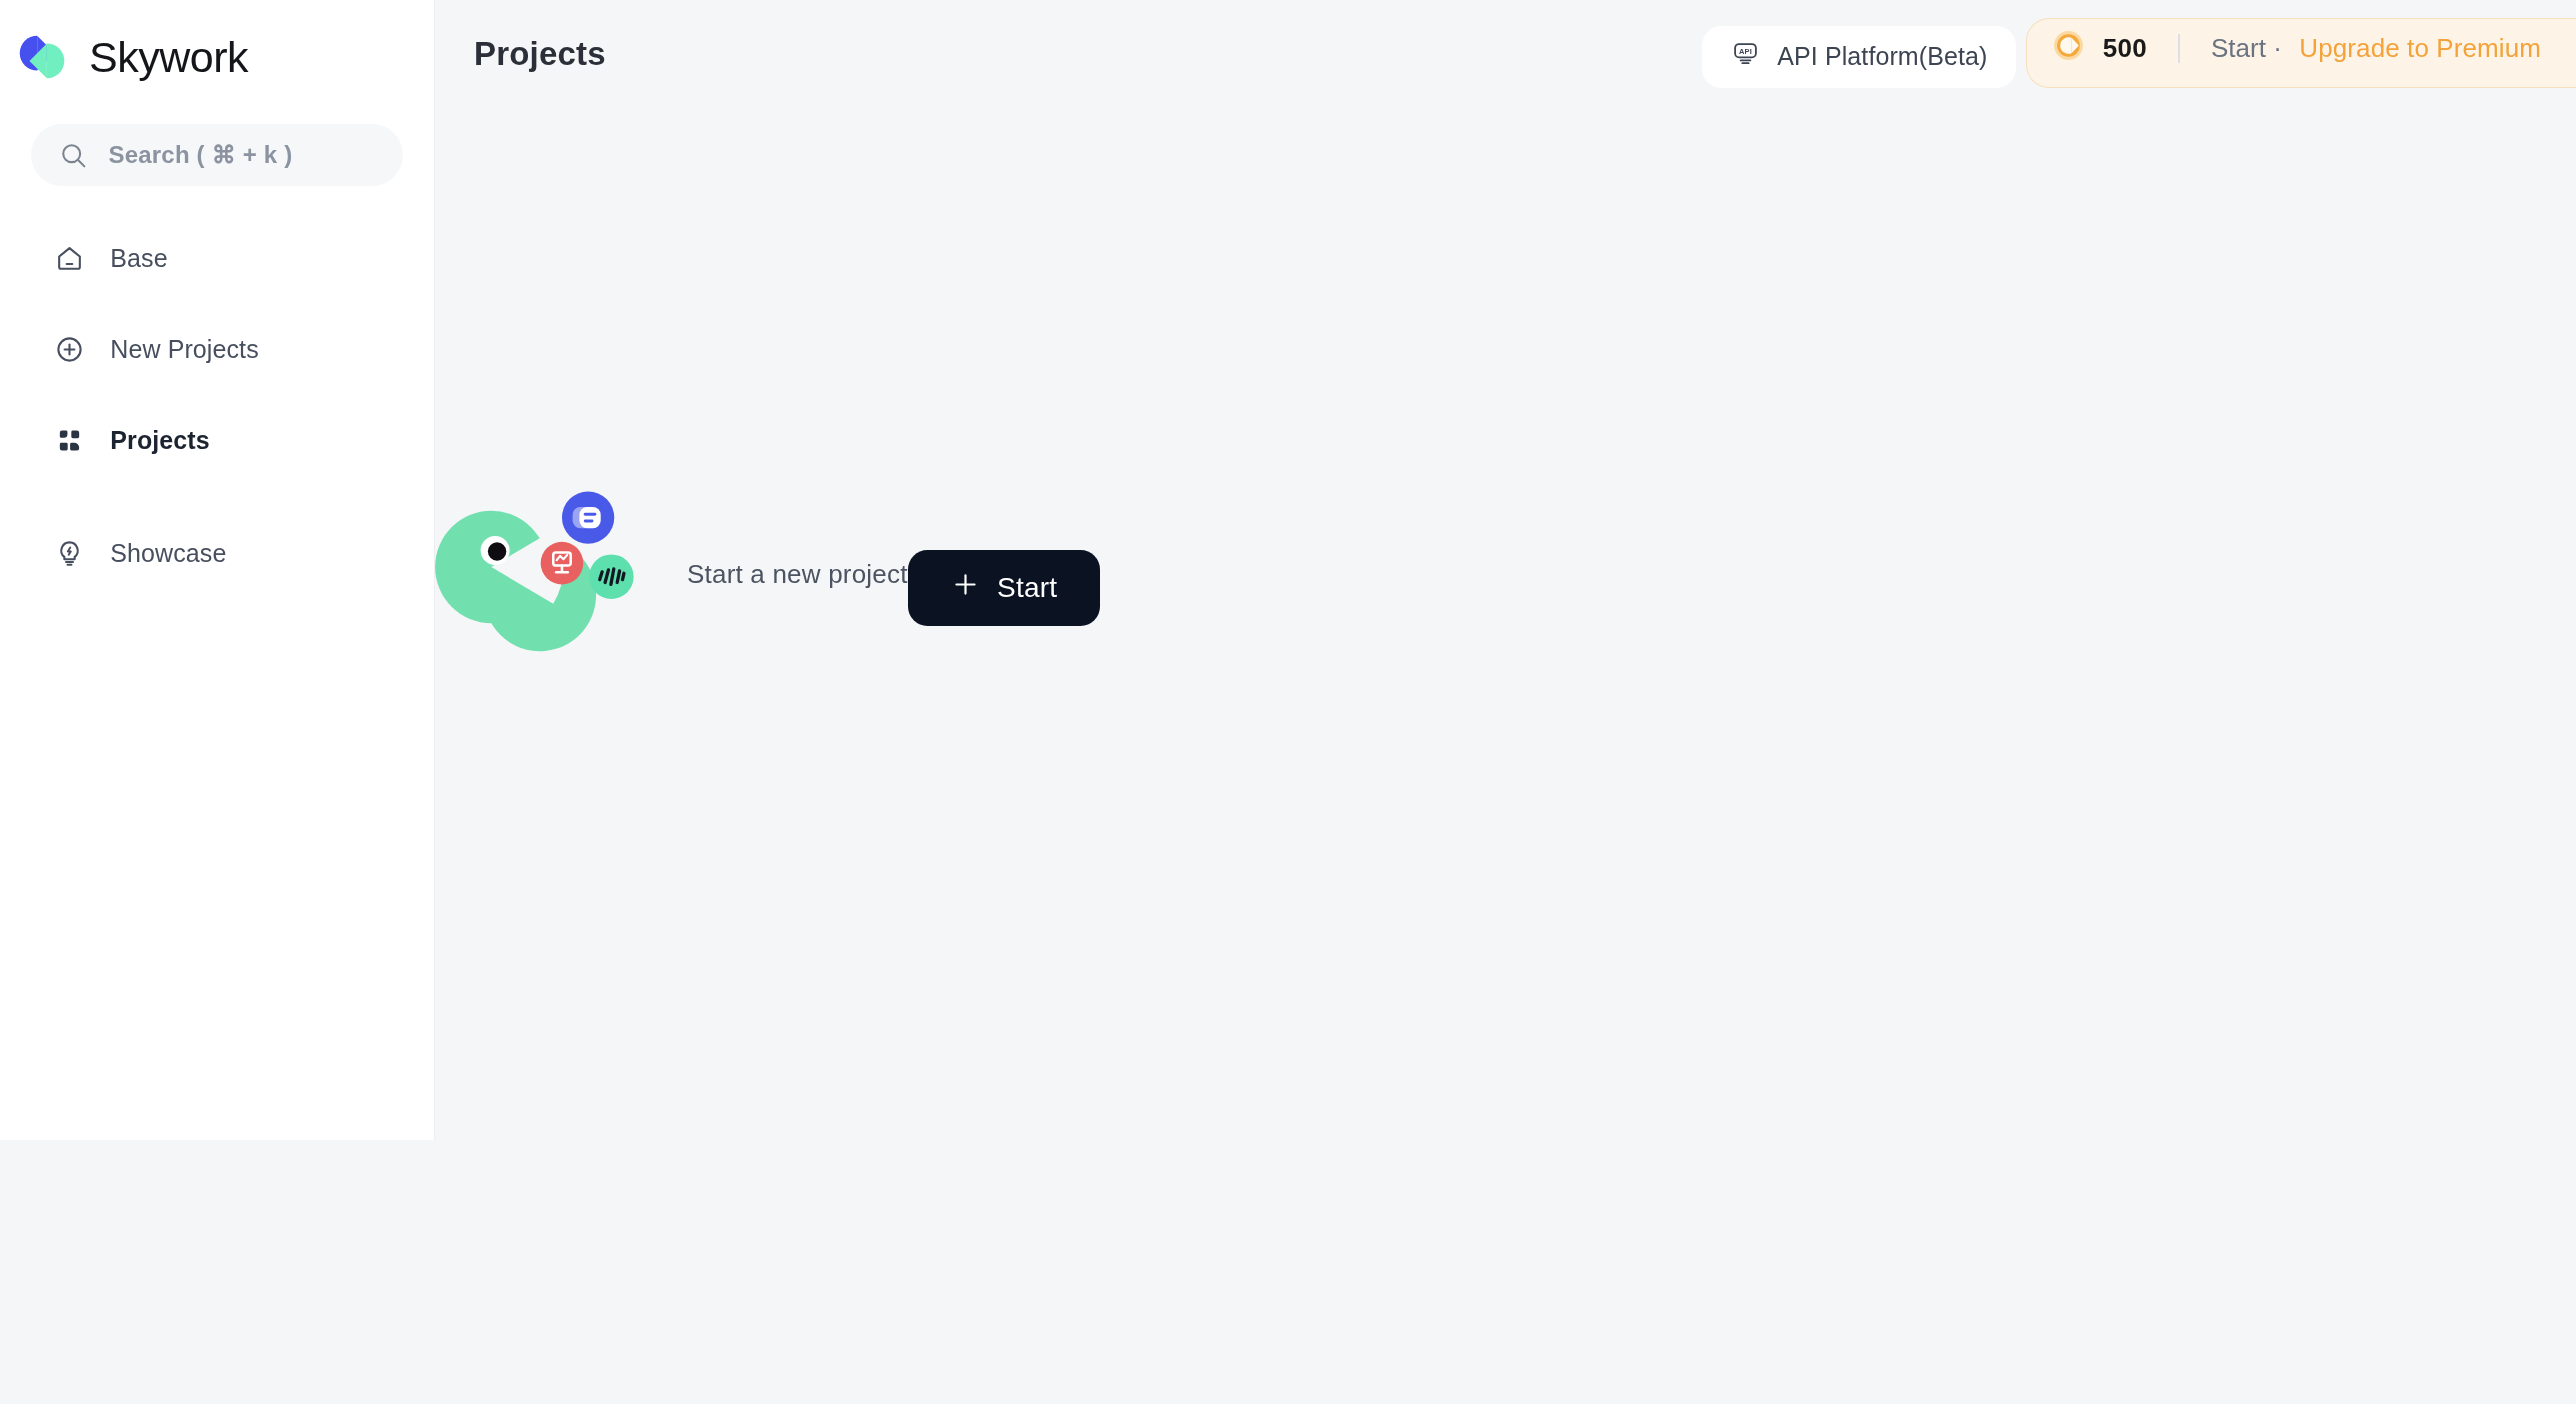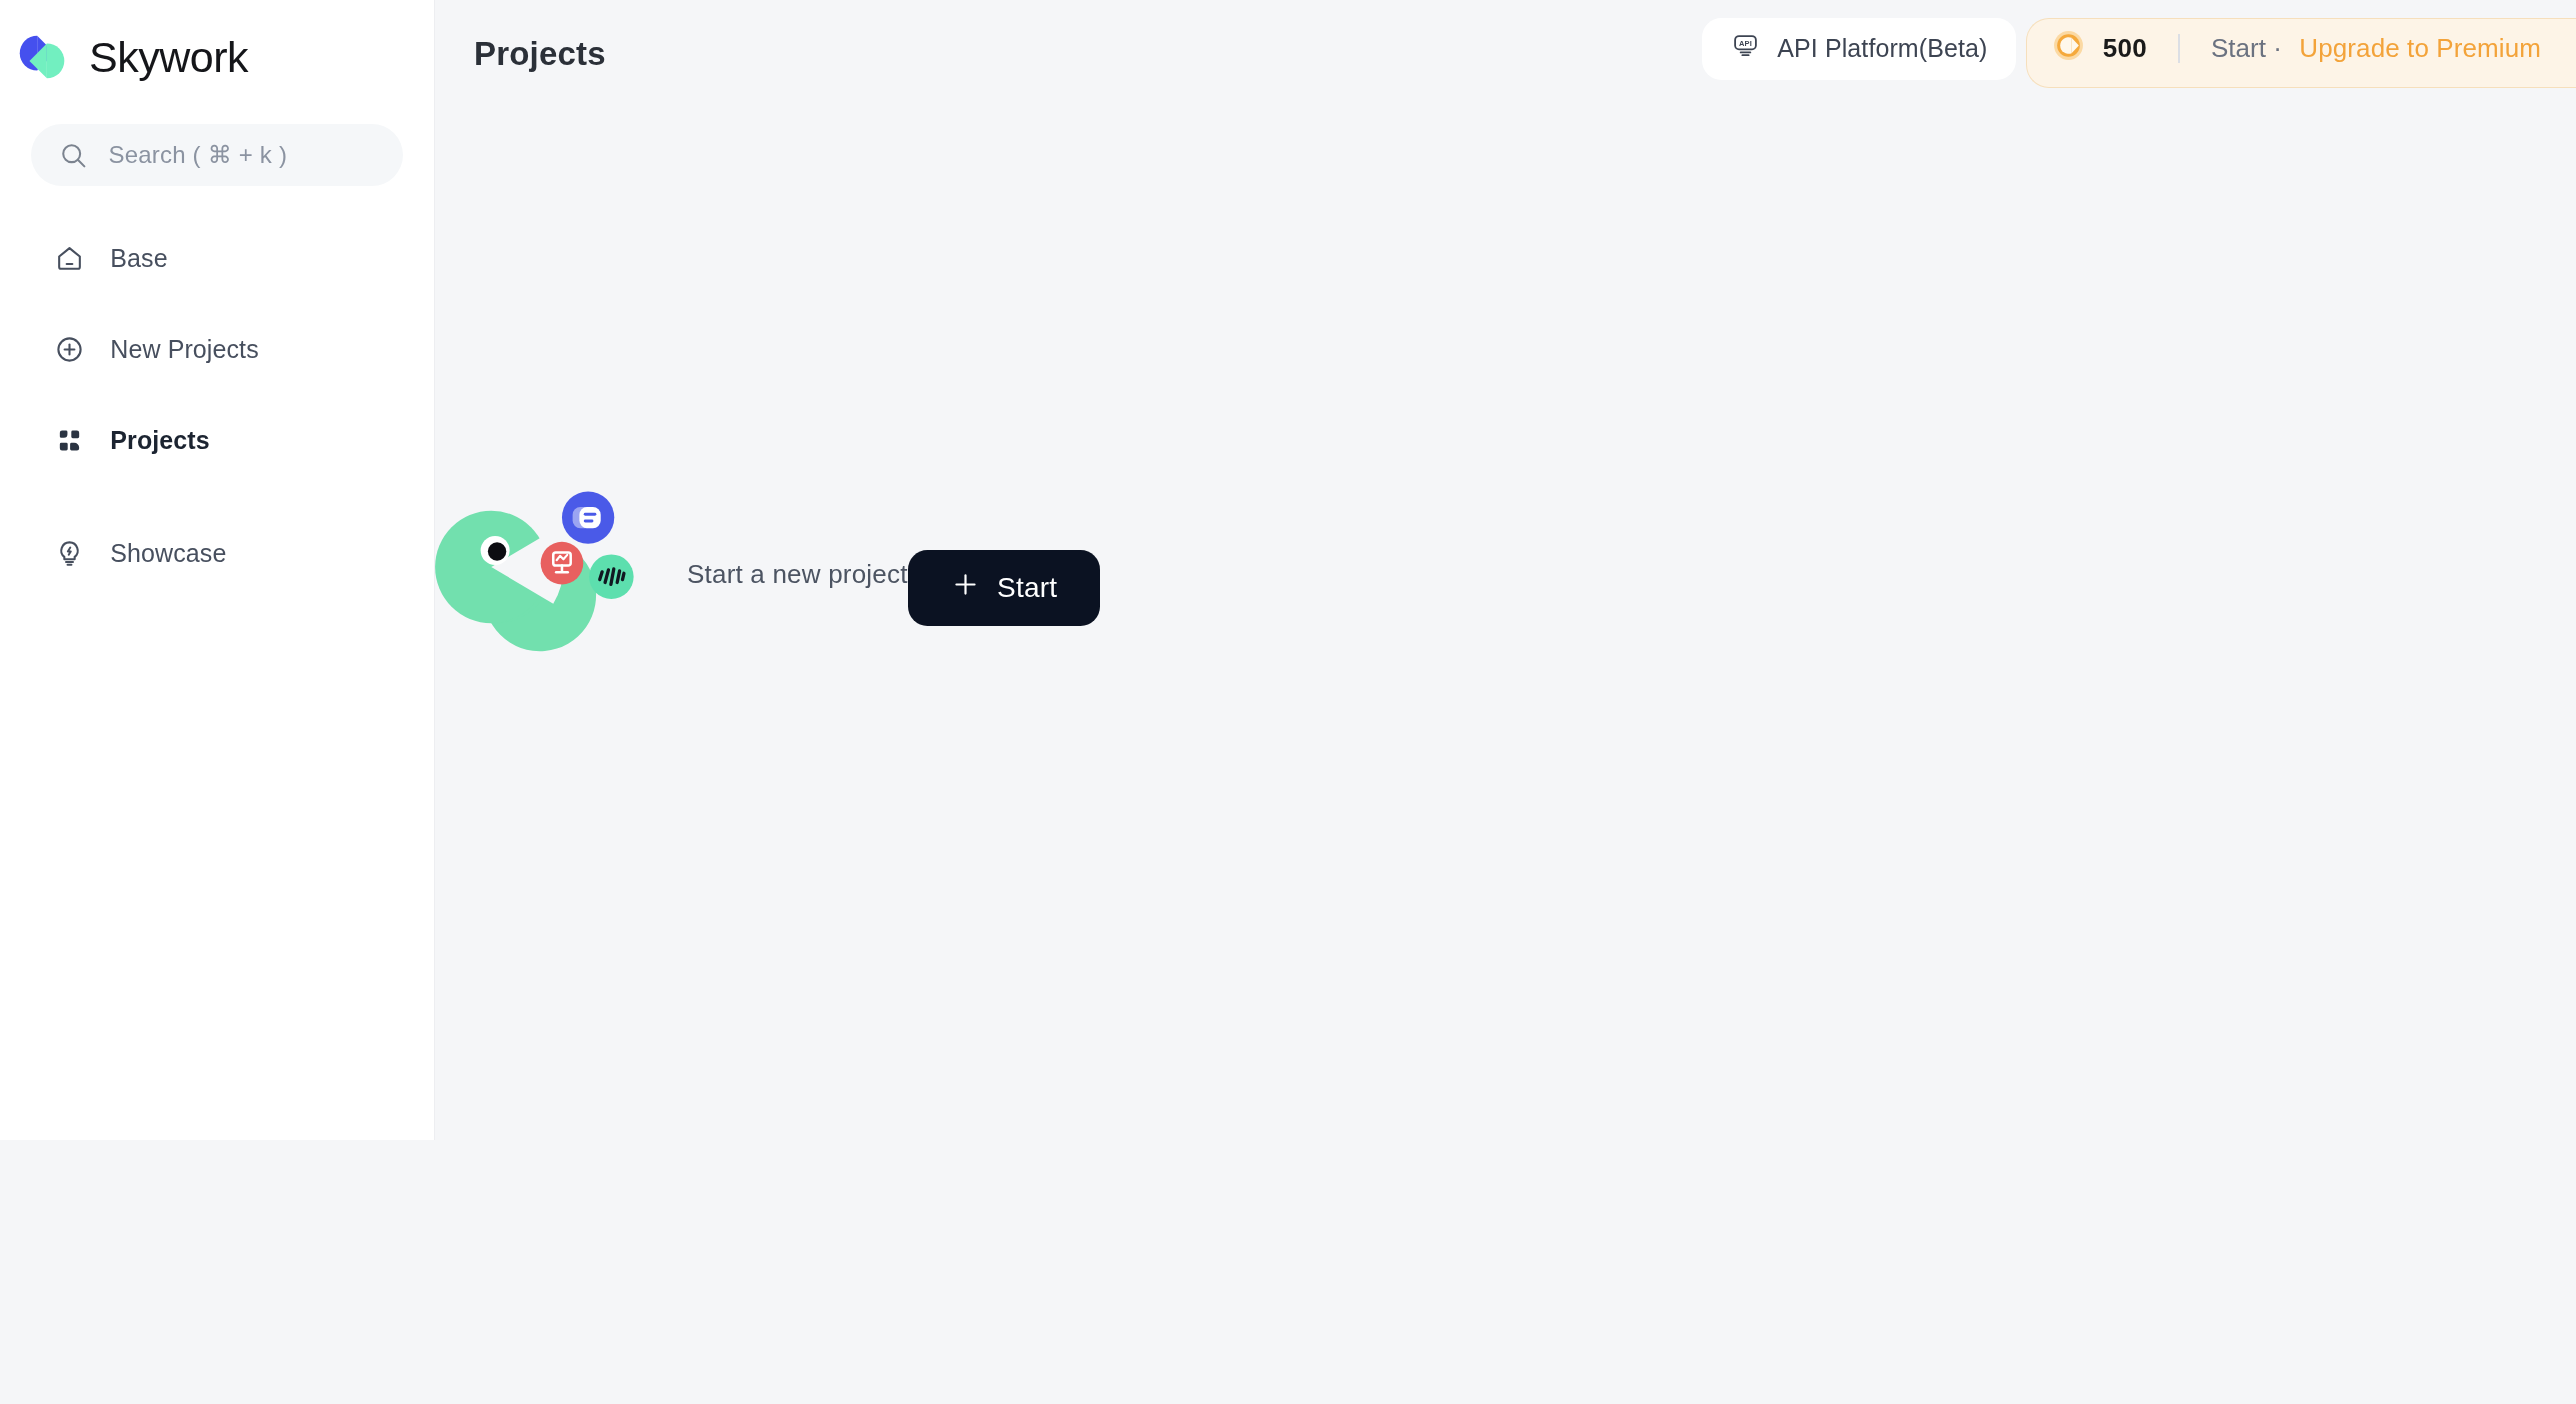--- a/index.html
+++ b/index.html
@@ -67,20 +67,21 @@
   }
   .search-input {
     border: none;
     outline: none;
     background: transparent;
     font-family: "Liberation Sans", sans-serif;
     font-size: 24px;
     color: #4b5563;
     width: 100%;
     letter-spacing: 0.2px;
+    font-weight: bold;
   }
   .search-input::placeholder { color: #8b93a1; }
 
   .nav {
     margin-top: 37px;
     padding: 0 0 0 9.7px;
   }
 
   .nav-item {
     display: flex;
@@ -129,21 +130,21 @@
     font-size: 33px;
     color: #2b3038;
     letter-spacing: 0.2px;
   }
 
   .topbar-right {
     position: absolute;
     right: 0px;
     top: 17.5px;
     display: flex;
-    align-items: flex-start;
+    align-items: flex-end;
     gap: 9.7px;
   }
 
   .api-pill {
     height: 62px;
     background: #ffffff;
     border-radius: 19.4px;
     display: flex;
     align-items: center;
     gap: 17.5px;

